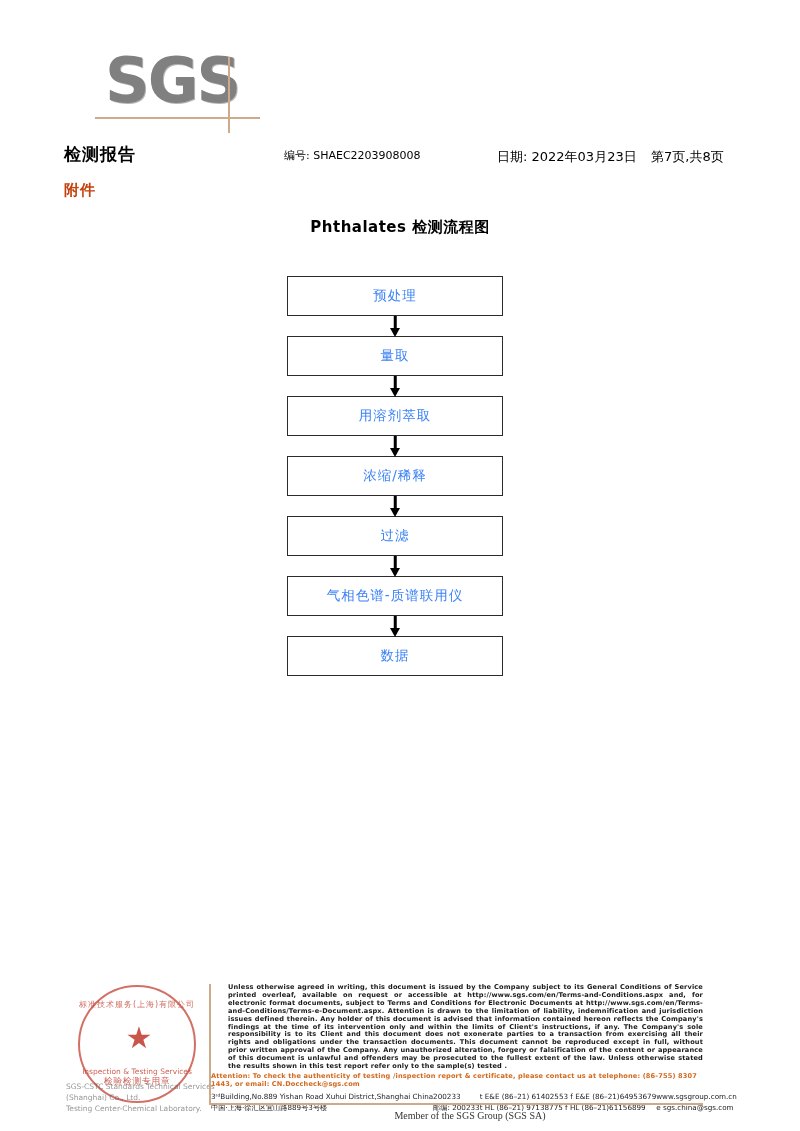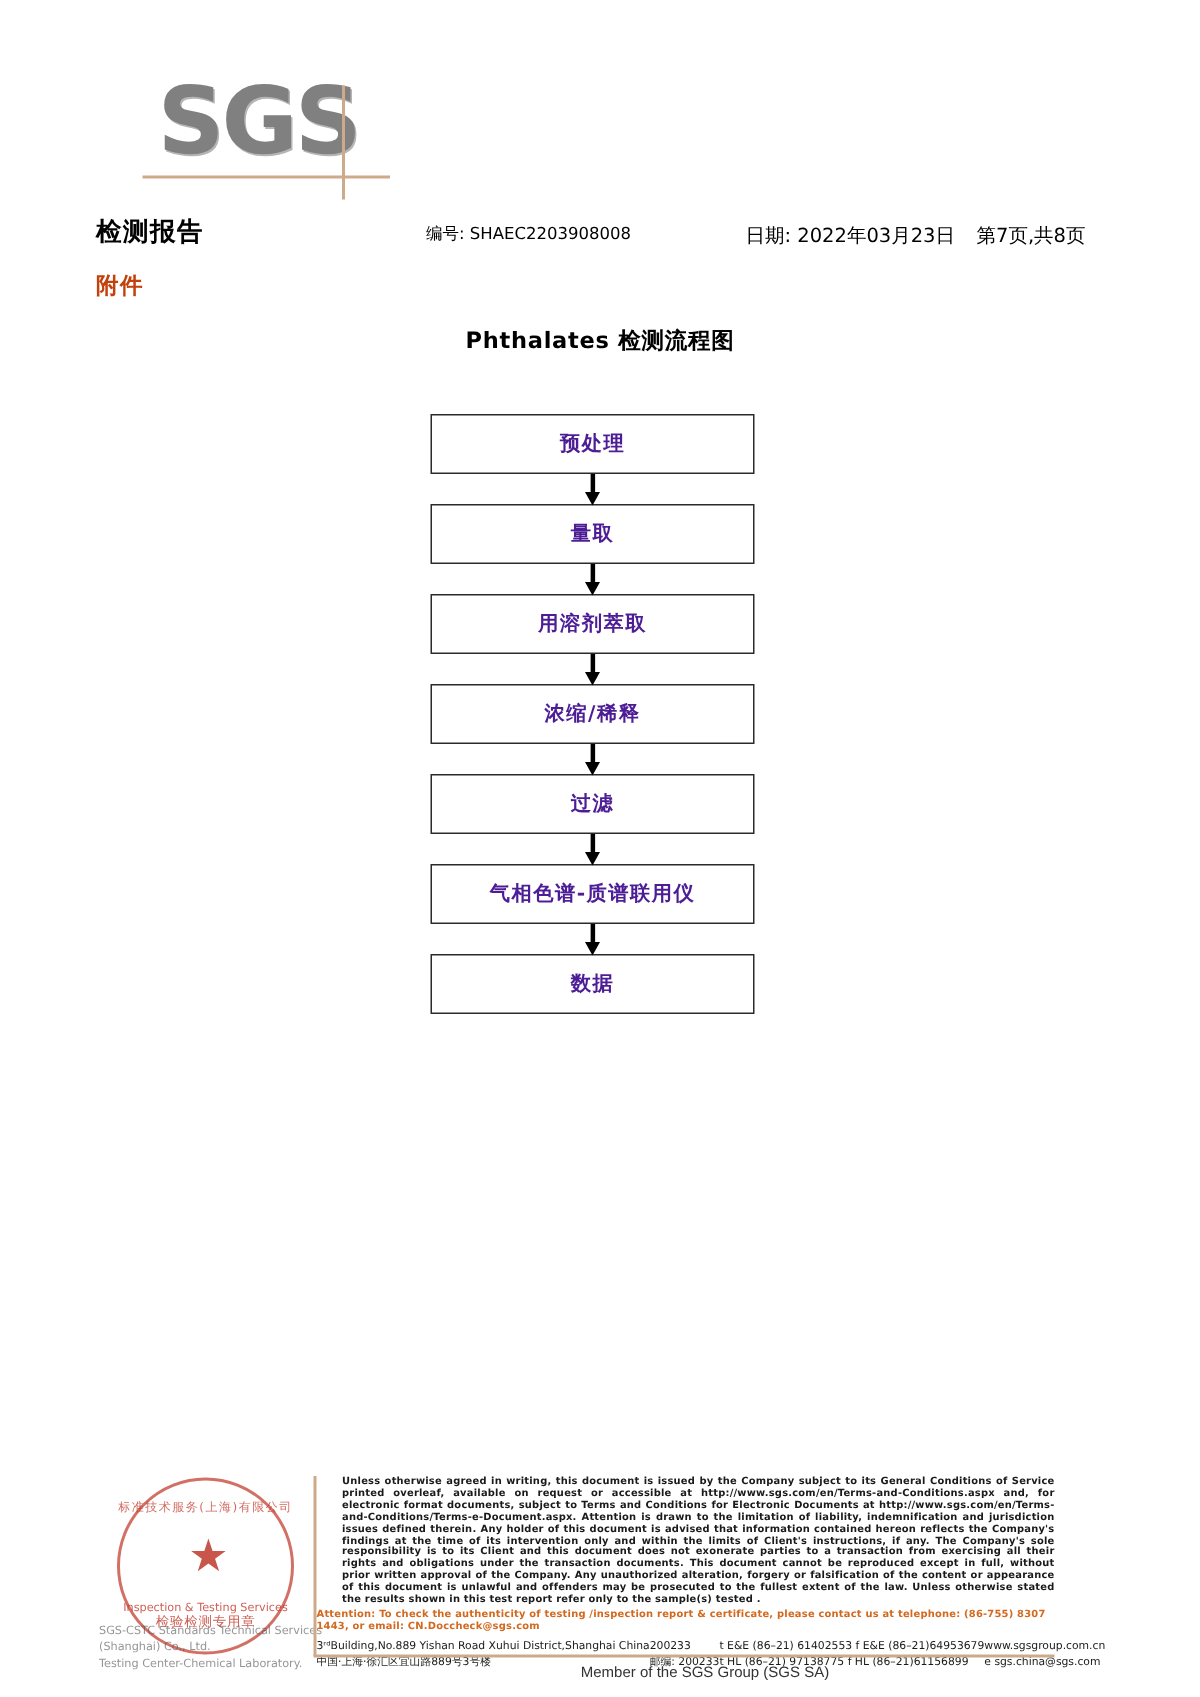--- a/index.html
+++ b/index.html
@@ -127,24 +127,23 @@
 
   .flow-node {
     width: 216px;
     height: 40px;
     border: 1.5px solid #2b2b2b;
     background: #fff;
     display: flex;
     align-items: center;
     justify-content: center;
     font-size: 13.5px;
-    color: #4c1d95;
+    color: #3b82f6;
     font-family: "DejaVu Sans", sans-serif;
     letter-spacing: 1px;
-    font-weight: bold;
   }
 
   .flow-arrow {
     width: 216px;
     height: 20px;
     position: relative;
   }
   .flow-arrow::before {
     content: "";
     position: absolute;
@@ -307,21 +306,21 @@
   }
 
   .member-line {
     position: absolute;
     left: 0;
     top: 1110px;
     width: 800px;
     text-align: center;
     font-size: 10px;
     color: #333;
-    font-family: Liberation Sans, sans-serif;
+    font-family: Liberation Serif, serif;
     padding-left: 140px;
   }
 </style>
 </head>
 <body>
 
 <div class="page">
 
   <div class="logo-block">
     <div class="logo-text">SGS</div>

